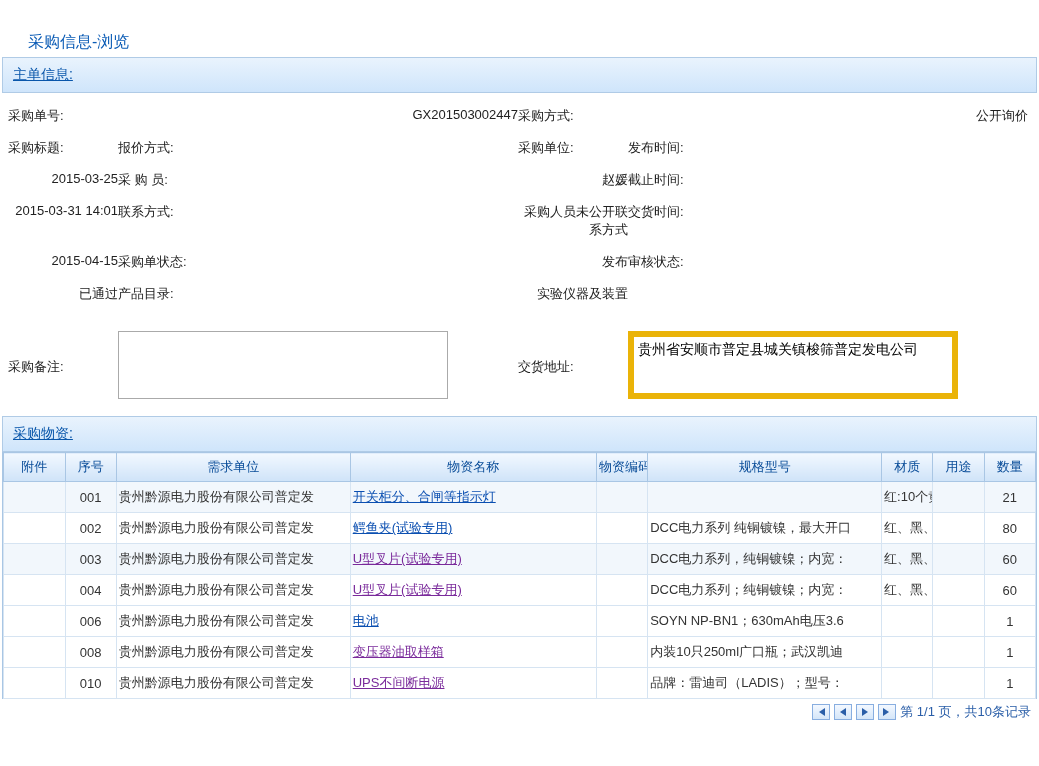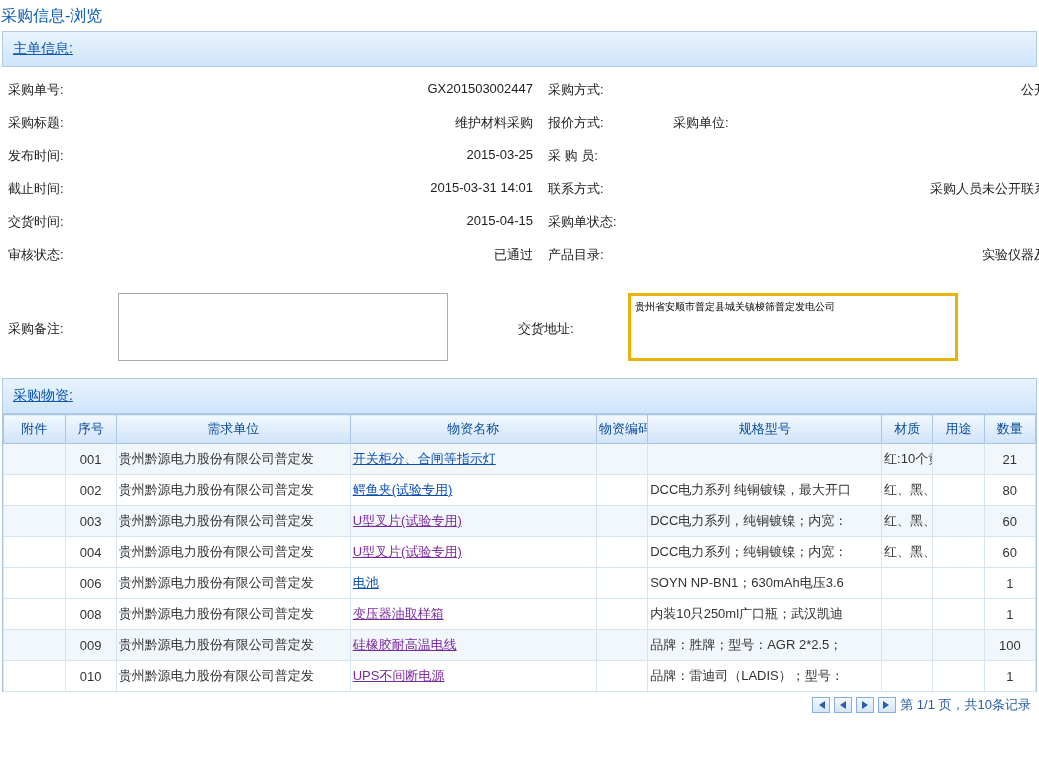--- a/index.html
+++ b/index.html
@@ -7,60 +7,60 @@
     margin: 0;
     font-family: "Microsoft YaHei", Arial, sans-serif;
     font-size: 13px;
     color: #333;
     background: #fff;
     width: 1039px;
   }
   .page-title {
     color: #0a5bb5;
     font-size: 16px;
-    padding: 6px 12px 4px 1px;
+    padding: 6px 12px 4px 28px;
+    margin-top: 26px;
   }
   .section-header {
     background: linear-gradient(to bottom, #e9f3fd, #cfe5fb);
     border: 1px solid #b0cbe6;
     color: #0956aa;
     font-size: 14px;
     padding: 8px 10px;
     margin: 0 2px;
     text-decoration: underline;
   }
   .info-grid {
     display: grid;
     grid-template-columns: 110px 400px 110px 400px;
     column-gap: 0;
     row-gap: 14px;
     padding: 14px 8px 14px 8px;
-    gap: 15px;
   }
   .info-label { color: #222; }
   .info-value { color: #222; text-align: right; }
   .remark-box {
     width: 330px;
     height: 68px;
     border: 1px solid #aaa;
     background: #fff;
     padding: 4px;
     font-family: inherit;
     font-size: 13px;
     resize: none;
     overflow: hidden;
   }
   .addr-box {
     width: 330px;
     height: 68px;
-    border: 3px solid #eab308;
+    border: 6px solid #eab308;
     background: #fff;
     padding: 4px;
     font-family: inherit;
-    font-size: 10px;
+    font-size: 14px;
     resize: none;
     overflow: hidden;
   }
   .remark-row {
     display: grid;
     grid-template-columns: 110px 400px 110px 400px;
     align-items: center;
     padding: 0 8px 14px 8px;
   }
   
@@ -135,21 +135,20 @@
 
 <div class="section-header">主单信息:</div>
 
 <div class="info-grid">
   <div class="info-label">采购单号:</div>
   <div class="info-value">GX201503002447</div>
   <div class="info-label">采购方式:</div>
   <div class="info-value">公开询价</div>
 
   <div class="info-label">采购标题:</div>
-  <div class="info-value">维护材料采购</div>
   <div class="info-label">报价方式:</div>
 
   <div class="info-label">采购单位:</div>
   <div class="info-label">发布时间:</div>
   <div class="info-value">2015-03-25</div>
 
   <div class="info-label">采 购 员:</div>
   <div class="info-value">赵媛</div>
   <div class="info-label">截止时间:</div>
   <div class="info-value">2015-03-31 14:01</div>
@@ -265,31 +264,20 @@
           <td class="col-attach"><a href="#" class="item-link"></a></td>
           <td class="col-seq">008</td>
           <td class="col-unit">贵州黔源电力股份有限公司普定发</td>
           <td class="col-name"><a href="#" class="item-link visited">变压器油取样箱</a></td>
           <td class="col-code"></td>
           <td class="col-spec">内装10只250ml广口瓶；武汉凯迪</td>
           <td class="col-mat"></td>
           <td class="col-use"></td>
           <td class="col-qty">1</td>
         </tr>
-        <tr class="alt">
-          <td class="col-attach"><a href="#" class="item-link"></a></td>
-          <td class="col-seq">009</td>
-          <td class="col-unit">贵州黔源电力股份有限公司普定发</td>
-          <td class="col-name"><a href="#" class="item-link visited">硅橡胶耐高温电线</a></td>
-          <td class="col-code"></td>
-          <td class="col-spec">品牌：胜牌；型号：AGR 2*2.5；</td>
-          <td class="col-mat"></td>
-          <td class="col-use"></td>
-          <td class="col-qty">100</td>
-        </tr>
         <tr>
           <td class="col-attach"><a href="#" class="item-link"></a></td>
           <td class="col-seq">010</td>
           <td class="col-unit">贵州黔源电力股份有限公司普定发</td>
           <td class="col-name"><a href="#" class="item-link visited">UPS不间断电源</a></td>
           <td class="col-code"></td>
           <td class="col-spec">品牌：雷迪司（LADIS）；型号：</td>
           <td class="col-mat"></td>
           <td class="col-use"></td>
           <td class="col-qty">1</td>

